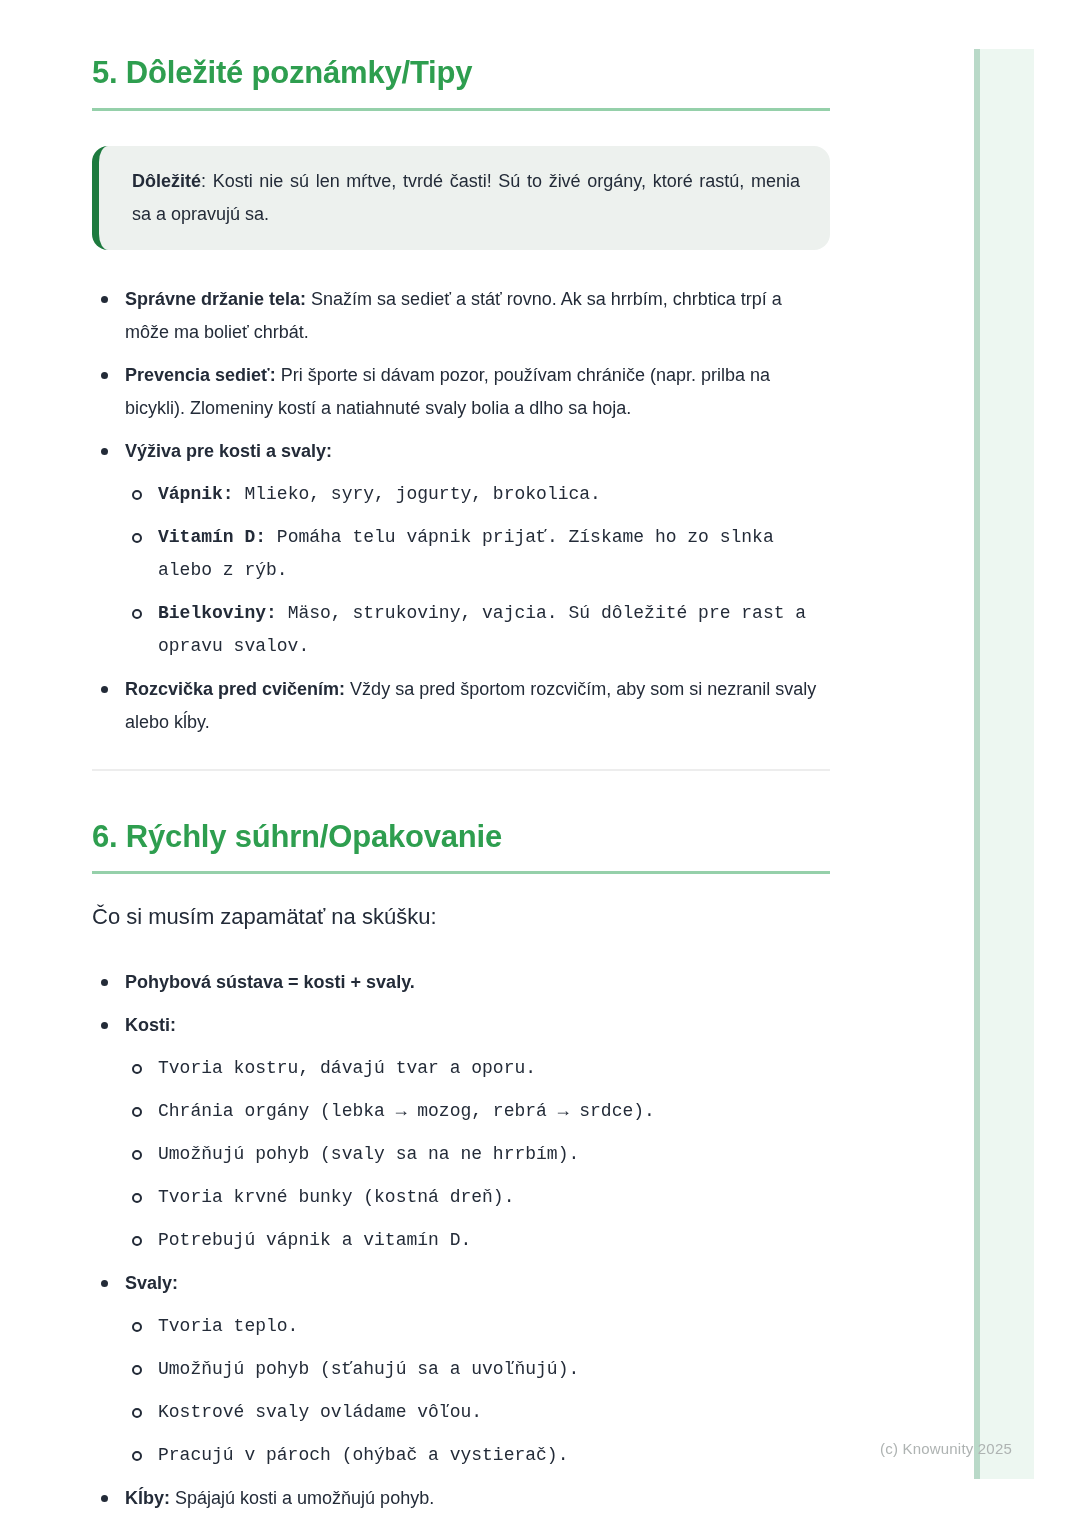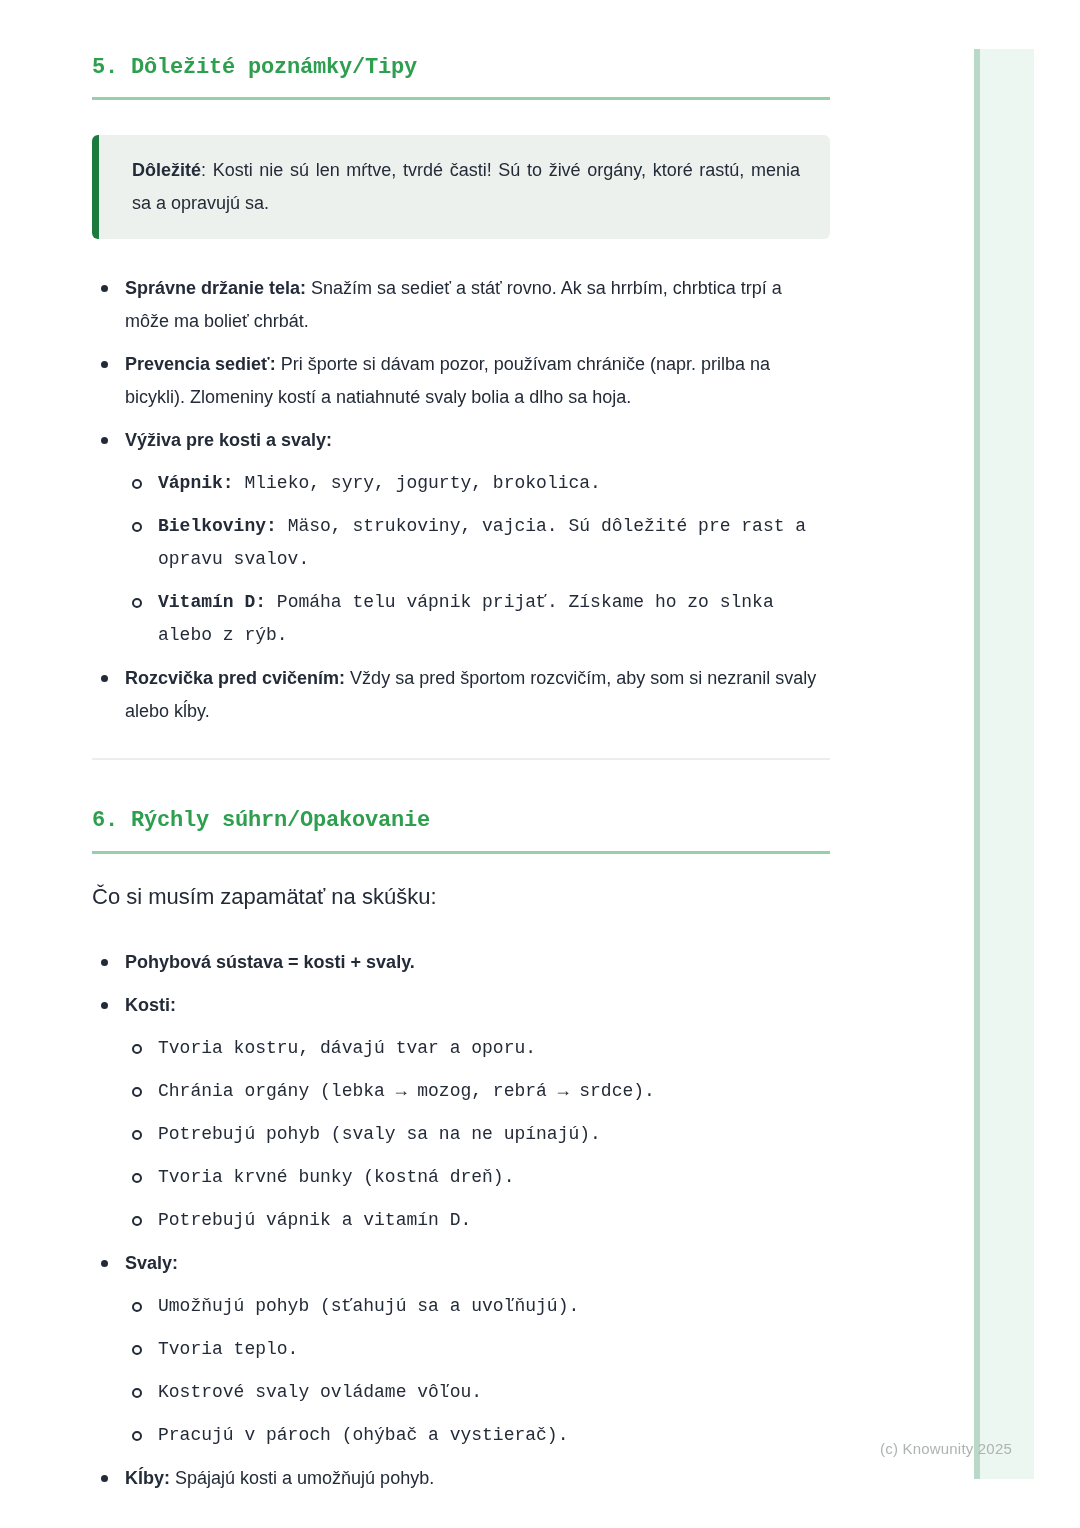--- a/index.html
+++ b/index.html
@@ -40,37 +40,36 @@
   .content {
     position: relative;
     z-index: 1;
     width: 738px;
     margin-left: 92px;
     padding-top: 55px;
   }
 
   h2.section-title {
     color: #2e9e4f;
-    font-size: 22px;
+    font-size: 31px;
     font-weight: 700;
     letter-spacing: -0.2px;
     line-height: 1.15;
-    font-family: Liberation Mono, monospace;
   }
   .title-rule {
     border: none;
     border-top: 3px solid #95d0aa;
     margin-top: 17px;
   }
 
   .callout {
     margin-top: 35px;
     background: #edf1ee;
     border-left: 7px solid #1d7a3e;
-    border-radius: 6px;
+    border-radius: 16px;
     padding: 19px 30px 19px 33px;
     font-size: 18px;
     line-height: 33px;
     text-align: justify;
   }
 
   .body-text { font-size: 22px; line-height: 33px; }
   b, .bold { font-weight: 700; }
 
   ul.l1 { list-style: none; margin-top: 33px; }
@@ -146,24 +145,24 @@
       <li>
         <span class="bold">Prevencia sedieť:</span><span> Pri športe si dávam pozor, používam chrániče (napr. prilba na bicykli). Zlomeniny kostí a natiahnuté svaly bolia a dlho sa hoja.</span>
       </li>
       <li>
         <span class="bold">Výživa pre kosti a svaly:</span><span></span>
         <ul class="l2">
           <li>
             <span class="bold">Vápnik:</span><span> Mlieko, syry, jogurty, brokolica.</span>
           </li>
           <li>
-            <span class="bold">Bielkoviny:</span><span> Mäso, strukoviny, vajcia. Sú dôležité pre rast a opravu svalov.</span>
+            <span class="bold">Vitamín D:</span><span> Pomáha telu vápnik prijať. Získame ho zo slnka alebo z rýb.</span>
           </li>
           <li>
-            <span class="bold">Vitamín D:</span><span> Pomáha telu vápnik prijať. Získame ho zo slnka alebo z rýb.</span>
+            <span class="bold">Bielkoviny:</span><span> Mäso, strukoviny, vajcia. Sú dôležité pre rast a opravu svalov.</span>
           </li>
         </ul>
       </li>
       <li>
         <span class="bold">Rozcvička pred cvičením:</span><span> Vždy sa pred športom rozcvičím, aby som si nezranil svaly alebo kĺby.</span>
       </li>
     </ul>
   </section>
 
   <hr class="divider">
@@ -176,30 +175,30 @@
 
     <ul class="l1 summary-list">
       <li>
         <span class="bold">Pohybová sústava = kosti + svaly.</span><span></span>
       </li>
       <li>
         <span class="bold">Kosti:</span><span></span>
         <ul class="l2">
           <li><span>Tvoria kostru, dávajú tvar a oporu.</span></li>
           <li><span>Chránia orgány (lebka → mozog, rebrá → srdce).</span></li>
-          <li><span>Potrebujú pohyb (svaly sa na ne upínajú).</span></li>
+          <li><span>Umožňujú pohyb (svaly sa na ne hrrbím).</span></li>
           <li><span>Tvoria krvné bunky (kostná dreň).</span></li>
           <li><span>Potrebujú vápnik a vitamín D.</span></li>
         </ul>
       </li>
       <li>
         <span class="bold">Svaly:</span><span></span>
         <ul class="l2">
+          <li><span>Tvoria teplo.</span></li>
           <li><span>Umožňujú pohyb (sťahujú sa a uvoľňujú).</span></li>
-          <li><span>Tvoria teplo.</span></li>
           <li><span>Kostrové svaly ovládame vôľou.</span></li>
           <li><span>Pracujú v pároch (ohýbač a vystierač).</span></li>
         </ul>
       </li>
       <li>
         <span class="bold">Kĺby:</span><span> Spájajú kosti a umožňujú pohyb.</span>
       </li>
     </ul>
   </section>
 

